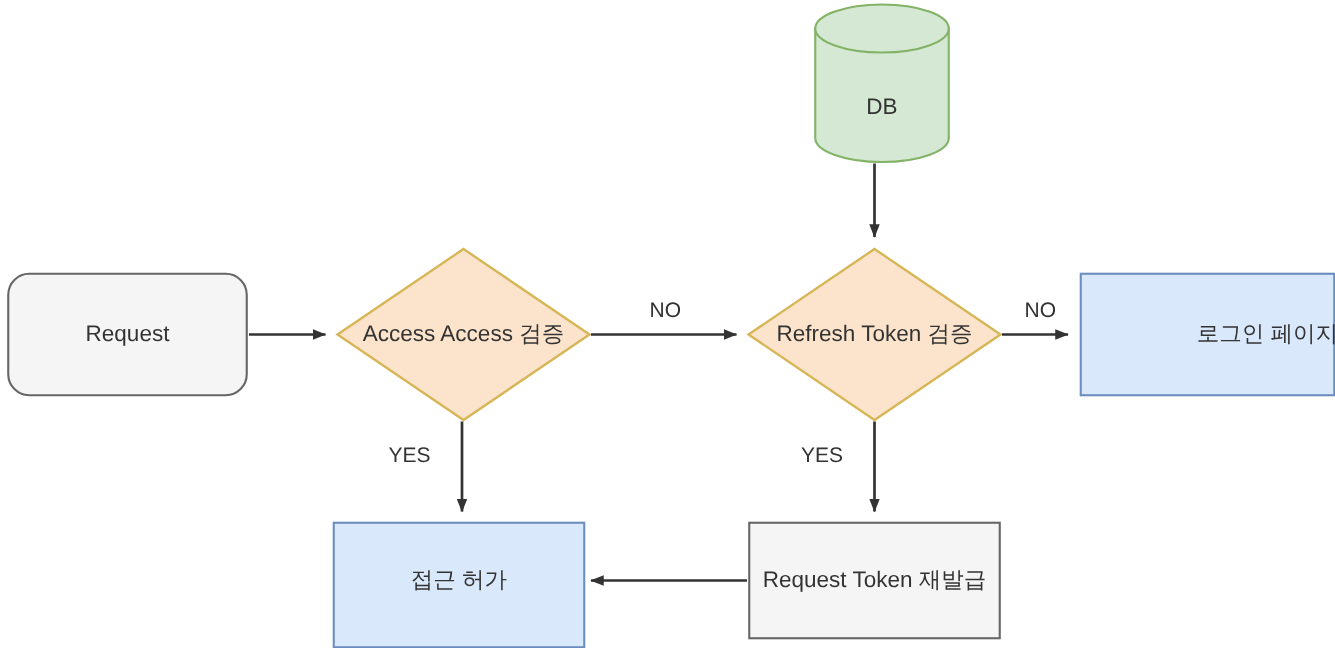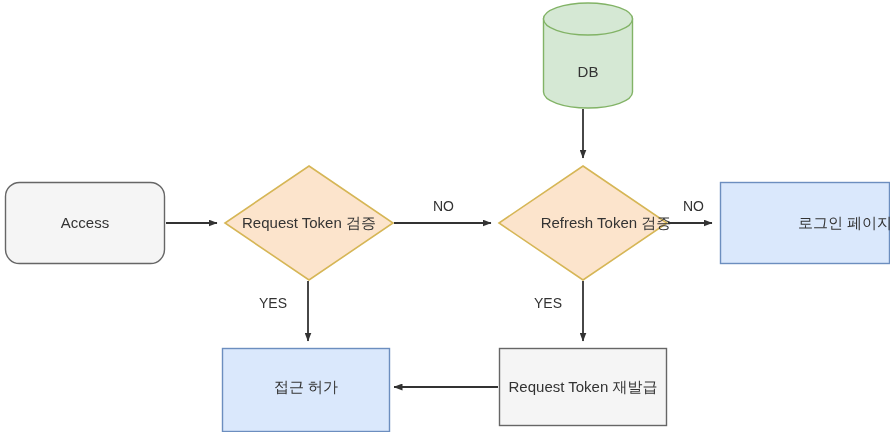--- a/index.html
+++ b/index.html
@@ -81,27 +81,27 @@
 
     <path d="M 668 223 L 712 223" fill="none" stroke="#333333" stroke-width="1.8" marker-end="url(#arrowhead)"></path>
 
     <path d="M 308 281 L 308 341" fill="none" stroke="#333333" stroke-width="1.8" marker-end="url(#arrowhead)"></path>
 
     <path d="M 583 281 L 583 341" fill="none" stroke="#333333" stroke-width="1.8" marker-end="url(#arrowhead)"></path>
 
     <path d="M 498 387 L 394 387" fill="none" stroke="#333333" stroke-width="1.8" marker-end="url(#arrowhead)"></path>
   </svg>
 
-  <div class="node-label" style="left:5px; top:182px; width:160px; height:82px;">Access</div>
+  <div class="node-label" style="left:5px; top:182px; width:160px; height:82px;">Request</div>
 
-  <div class="node-label" style="left:225px; top:166px; width:168px; height:114px;">Request Token 검증</div>
+  <div class="node-label" style="left:225px; top:166px; width:168px; height:114px;">Access Access 검증</div>
 
   <div class="node-label" style="left:543px; top:35px; width:90px; height:73px;">DB</div>
 
-  <div class="node-label" style="left:516px; top:166px; width:180px; height:114px;">Refresh Token 검증</div>
+  <div class="node-label" style="left:493px; top:166px; width:180px; height:114px;">Refresh Token 검증</div>
 
   <div class="node-label" style="left:720px; top:182px; width:170px; height:82px;margin-left:40px;">로그인 페이지</div>
 
   <div class="node-label" style="left:222px; top:348px; width:168px; height:78px;text-align:right;">접근 허가</div>
 
   <div class="node-label" style="left:499px; top:348px; width:168px; height:78px;">Request Token 재발급</div>
 
   <div class="edge-label" style="left:433px; top:199px;">NO</div>
 
   <div class="edge-label" style="left:683px; top:199px;">NO</div>

